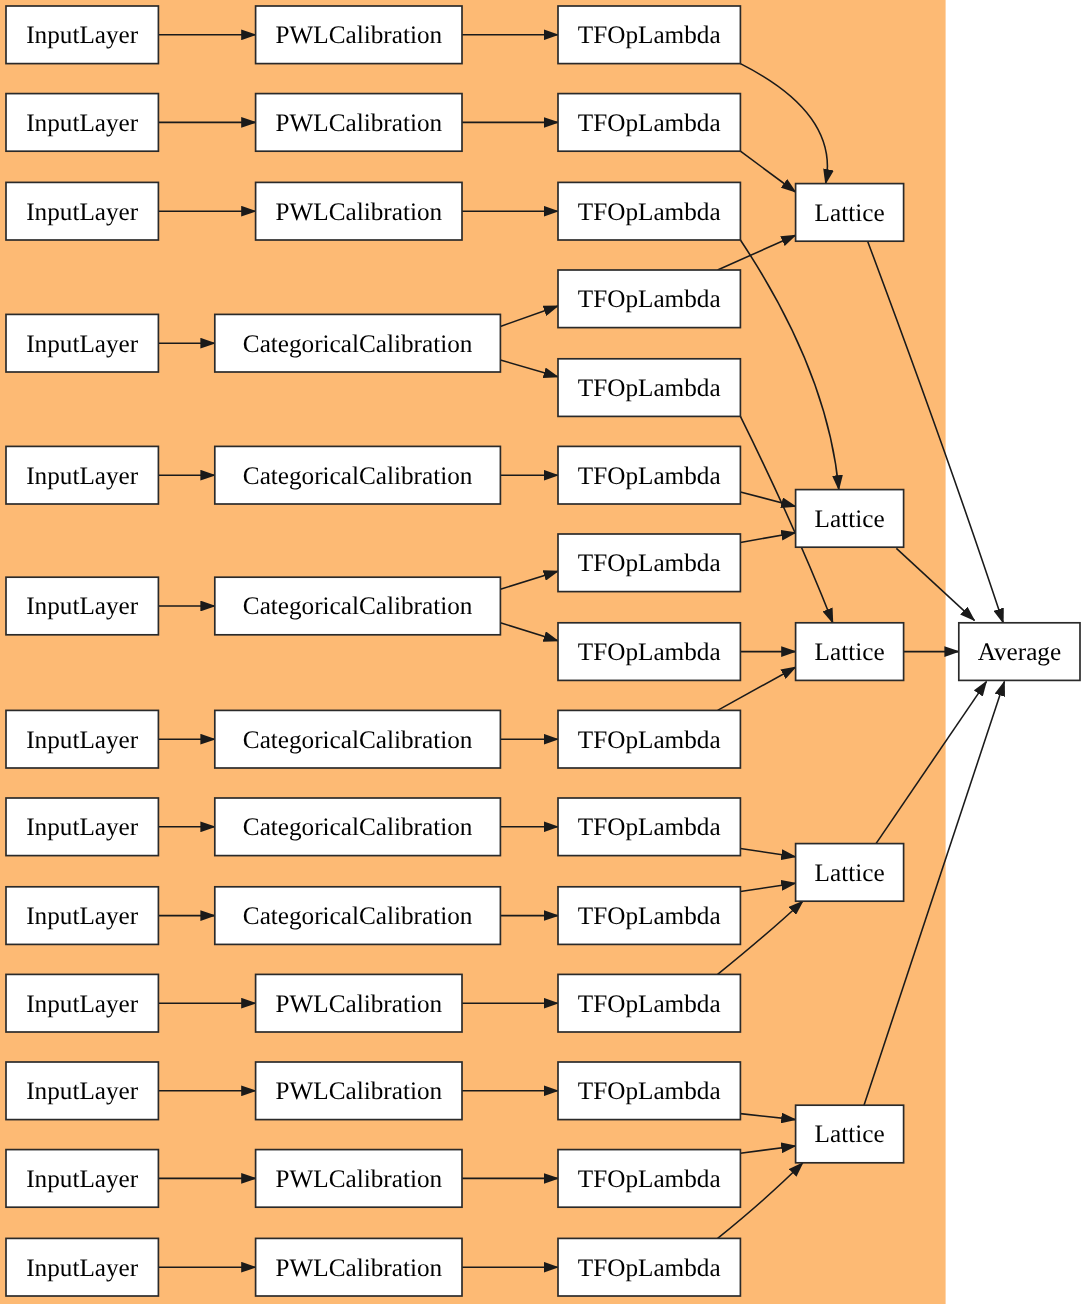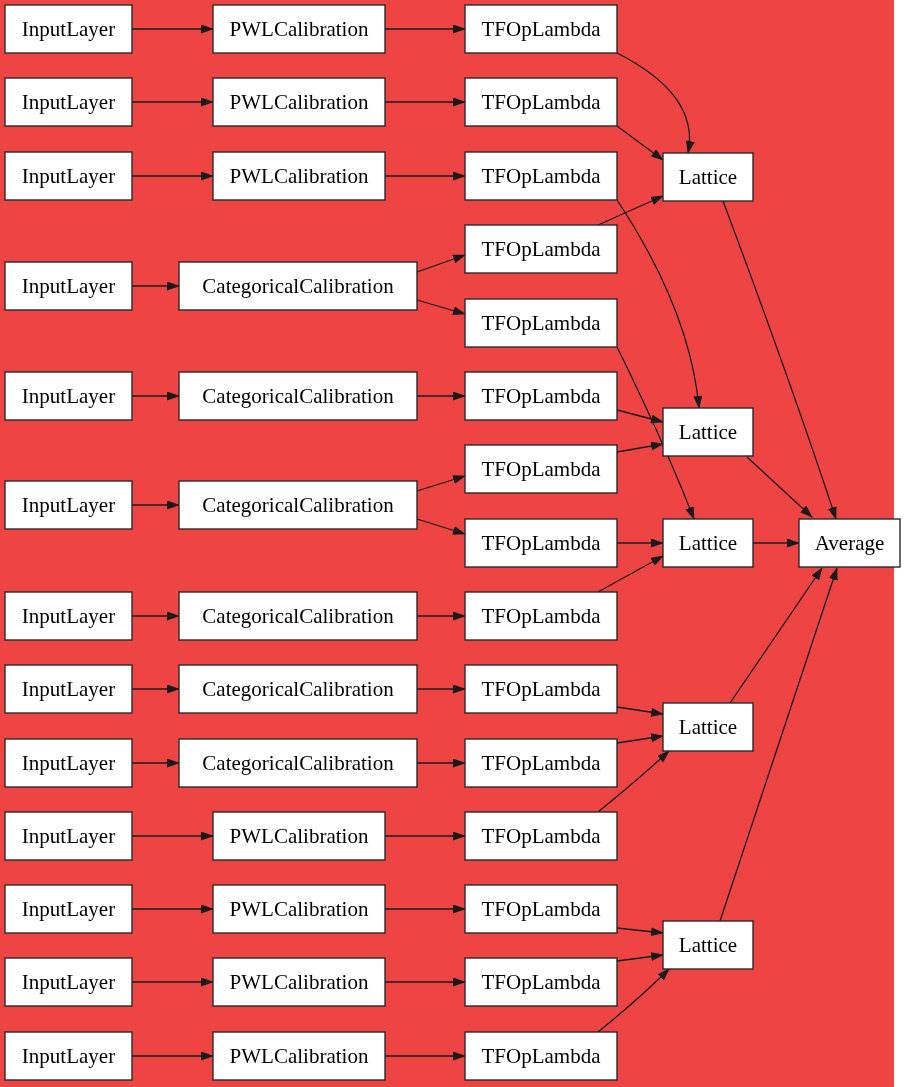--- a/index.html
+++ b/index.html
@@ -6,23 +6,23 @@
     margin: 0;
     padding: 0;
     background: #ffffff;
     width: 905px;
     height: 1087px;
     overflow: hidden;
     font-family: "Liberation Serif", serif;
   }
   .canvas {
     position: relative;
-    width: 894px;
+    width: 788px;
     height: 1087px;
-    background: #ef4444;
+    background: #fdba74;
   }
   svg { display: block; }
   .node rect {
     fill: #ffffff;
     stroke: #2a2a2a;
     stroke-width: 1.4px;
   }
   .node text {
     fill: #000000;
     font-family: "Liberation Serif", serif;

